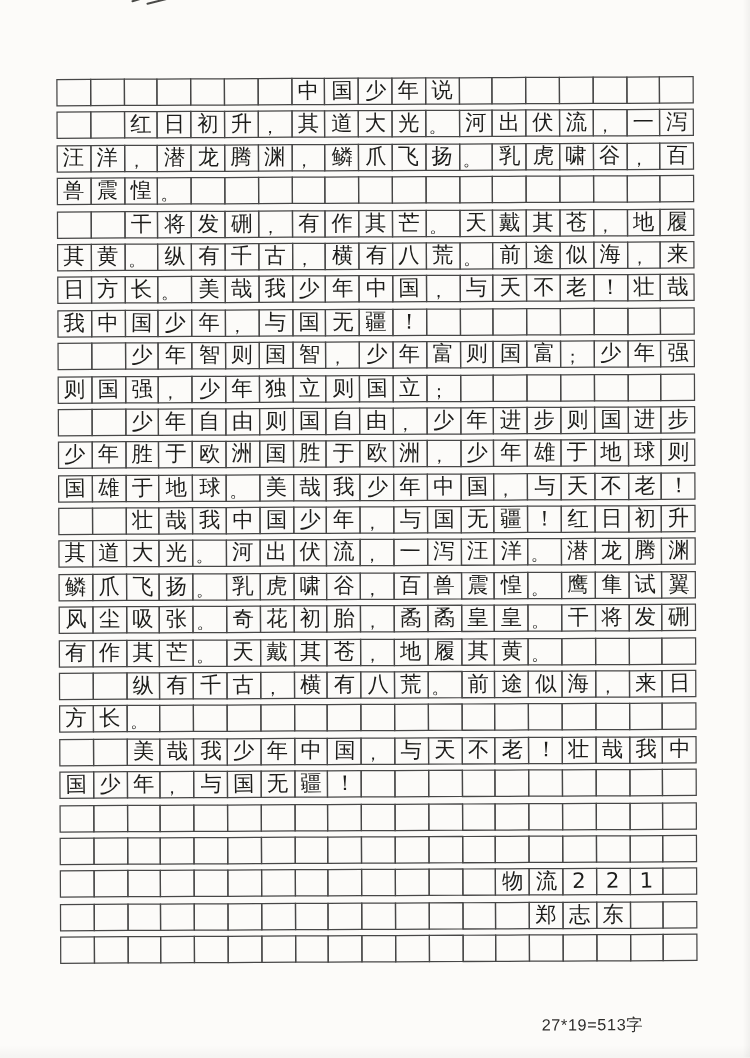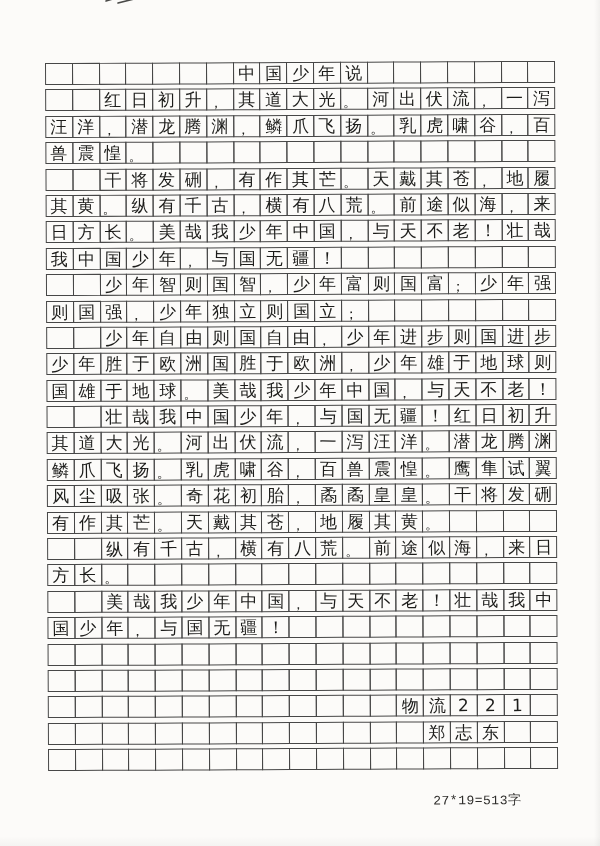--- a/index.html
+++ b/index.html
@@ -65,22 +65,22 @@
   .cell.has-punct{
     align-items:flex-end;
     justify-content:flex-start;
   }
   
   .grid-row:nth-child(3n)   .hw{transform:rotate(0.7deg) translateY(-0.3px);}
   .grid-row:nth-child(3n+1) .hw{transform:rotate(-0.6deg);}
   .grid-row:nth-child(4n)   .cell:nth-child(odd) .hw{transform:rotate(1deg);}
   .paper-spec{
     position:absolute;
-    left:385px; top:730px;  
-    font-family:Liberation Mono, monospace;
+    left:385px; top:750px;  
+    font-family:Liberation Sans, sans-serif;
     font-size:13px;
     letter-spacing:0.5px;
     color:var(--print-text);
   }
   .stray-mark{
     position:absolute;
     left:104px; top:-3px;
   }
   .page-curl{
     position:absolute;

